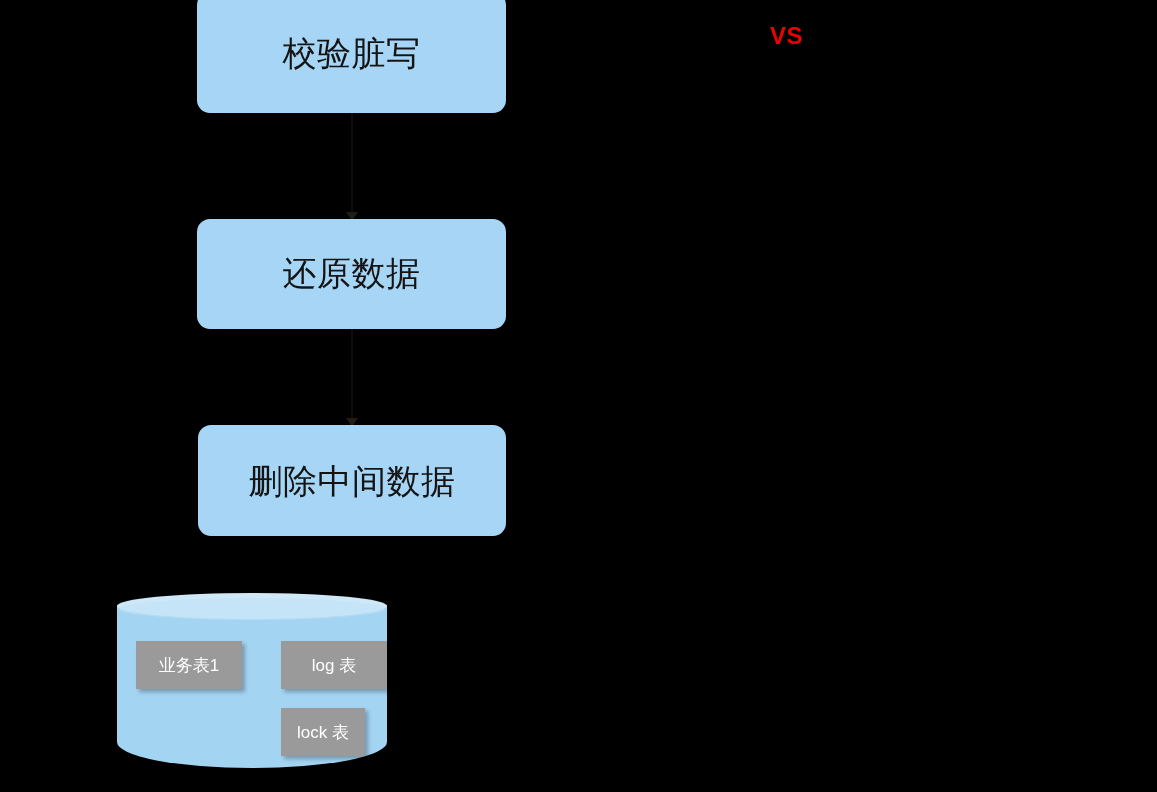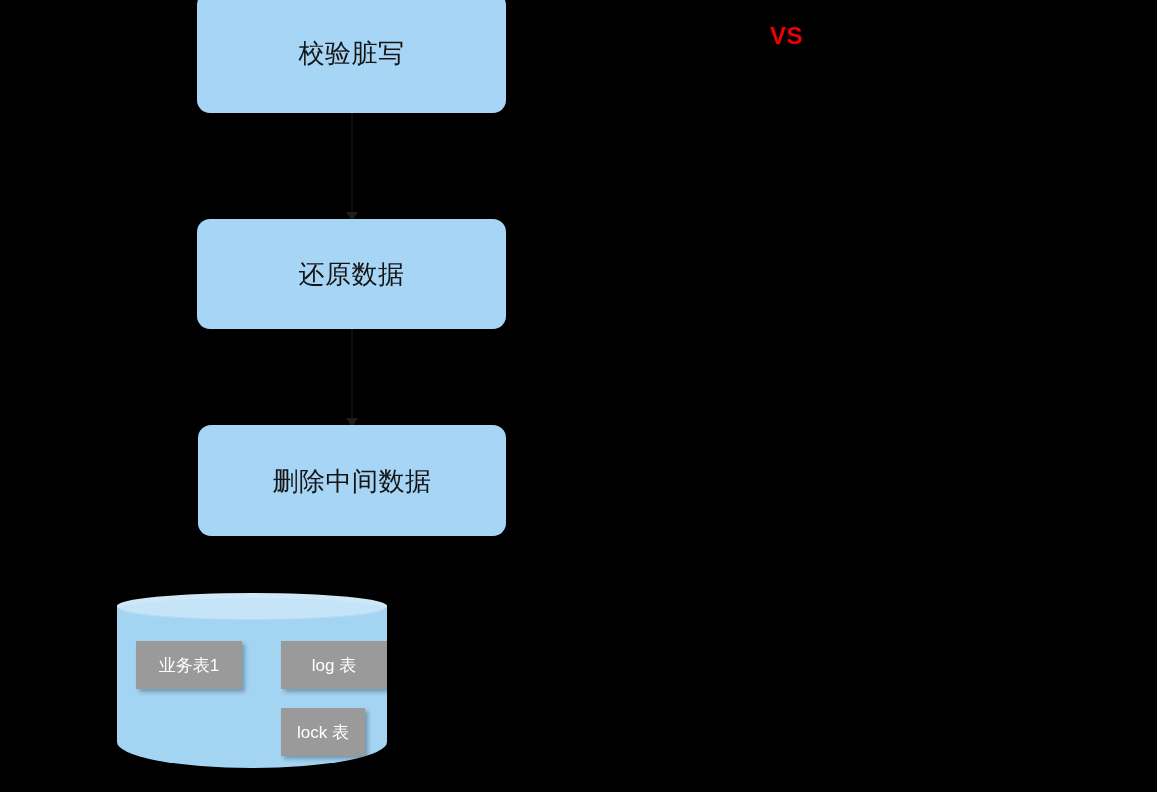--- a/index.html
+++ b/index.html
@@ -28,28 +28,28 @@
     position: absolute;
     background: #a6d5f5;
     border-radius: 13px;
     display: flex;
     align-items: center;
     justify-content: center;
     box-sizing: border-box;
   }
   .flow-box .flow-label {
     color: #141414;
-    font-size: 26px;
+    font-size: 34px;
     line-height: 1;
     letter-spacing: 0.5px;
     white-space: nowrap;
   }
 
   #box-verify-dirty-write { left: 197px; top: -8px;  width: 309px; height: 121px; }
-  #box-restore-data       { left: 197px; top: 219px; width: 309px; height: 110px; }
+  #box-restore-data       { left: 197px; top: 219px; width: 309px; height: 110px; font-family: Liberation Serif, serif; }
   #box-delete-middle-data { left: 198px; top: 425px; width: 308px; height: 111px; }
 
   
   .connector {
     position: absolute;
     width: 2px;
     background: #0d0d0d;
   }
   .arrow-head {
     position: absolute;

